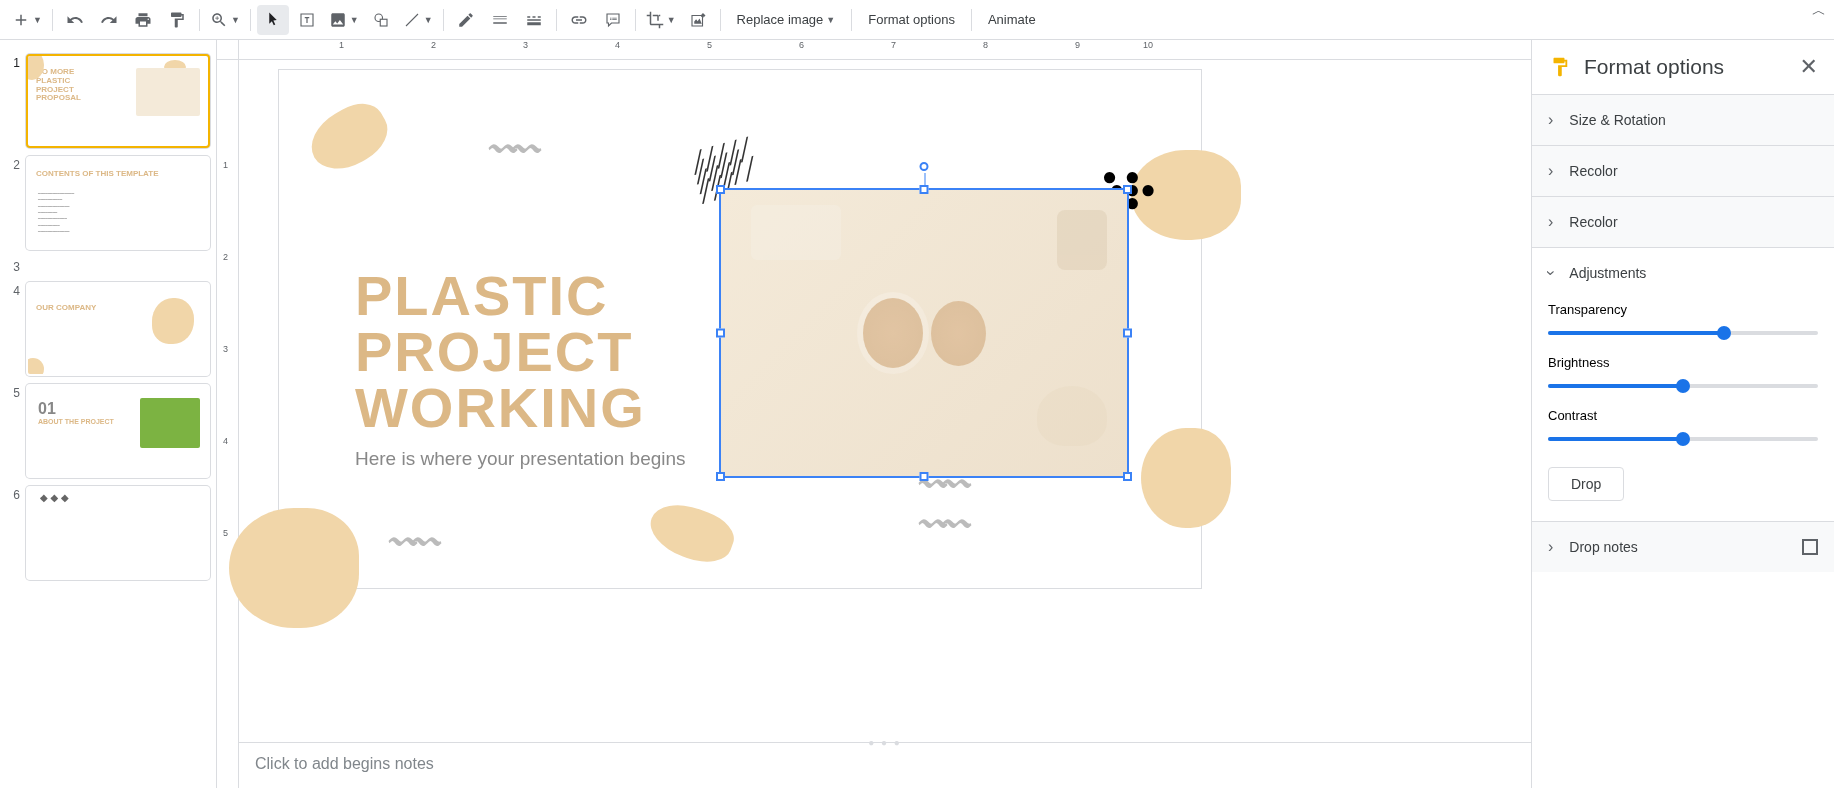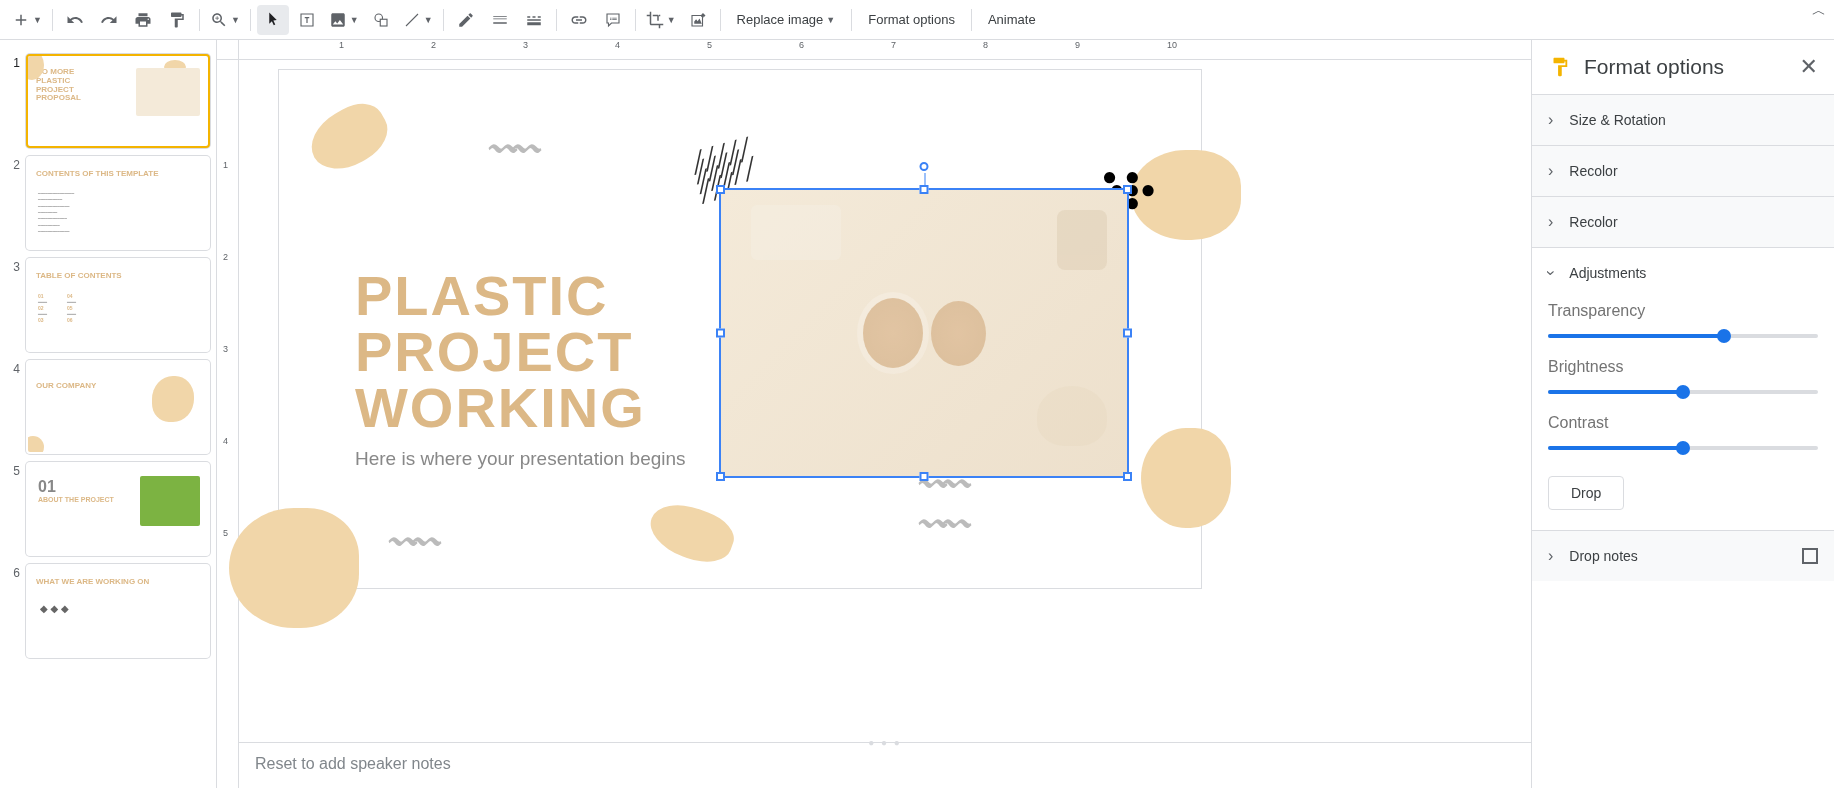--- a/index.html
+++ b/index.html
@@ -39,21 +39,21 @@
 .fp-title { font-size: 21px; color: #3c4043; flex: 1; }
 .fp-close { font-size: 22px; color: #5f6368; cursor: pointer; }
 .fp-section { border-top: 1px solid #dadce0; }
 .fp-section-hdr { display: flex; align-items: center; padding: 16px 16px; gap: 16px; cursor: pointer; background: #f8f9fa; }
 .fp-section-hdr.open { background: #fff; }
 .fp-chev { font-size: 16px; color: #5f6368; transform: rotate(0deg); }
 .fp-chev.down { transform: rotate(90deg); }
 .fp-section-hdr .label { font-size: 14px; color: #3c4043; flex: 1; }
 .fp-body { padding: 4px 16px 20px; }
 .slider-group { margin-bottom: 20px; }
-.slider-label { font-size: 16px; color: #737373; margin-bottom: 14px; }
+.slider-label { font-size: 13px; color: #000000; margin-bottom: 14px; }
 .slider-track { position: relative; height: 4px; background: #dadce0; border-radius: 2px; }
 .slider-fill { position: absolute; height: 4px; background: #1a73e8; border-radius: 2px; }
 .slider-thumb { position: absolute; width: 14px; height: 14px; background: #1a73e8; border-radius: 50%; top: -5px; transform: translateX(-50%); cursor: pointer; }
 .reset-btn { display: inline-block; padding: 8px 22px; border: 1px solid #dadce0; border-radius: 4px; font-size: 14px; color: #3c4043; background: #fff; cursor: pointer; margin-top: 6px; }
 .checkbox { width: 16px; height: 16px; border: 2px solid #5f6368; }
 .thumb-mini-title { font-size: 8px; font-weight: 900; color: #dcb886; padding: 12px 8px; line-height: 1.1; }
 .thumb-mini-img { position: absolute; right: 8px; top: 12px; width: 64px; height: 48px; background: #f4ead9; border-radius: 2px; }
 .collapse-chev { position: absolute; right: 12px; top: 50%; transform: translateY(-50%); color: #5f6368; font-size: 14px; cursor: pointer; }
 .ruler-tick { position: absolute; font-size: 9px; color: #5f6368; }
 svg.icon { width: 18px; height: 18px; fill: #5f6368; }
@@ -199,66 +199,58 @@
     </div>
     <div class="thumb-row">
       <div class="thumb-num">2</div>
       <div class="thumb-slide">
         <div class="thumb-mini-title">CONTENTS OF THIS TEMPLATE</div>
         <div style="padding:0 10px;font-size:4px;color:#999;line-height:1.6">━━━━━━━━━━━━━━━<br>━━━━━━━━━━<br>━━━━━━━━━━━━━<br>━━━━━━━━<br>━━━━━━━━━━━━<br>━━━━━━━━━<br>━━━━━━━━━━━━━</div>
       </div>
     </div>
     <div class="thumb-row">
       <div class="thumb-num">3</div>
-      <div class="thumb-slide">
-        <div class="thumb-mini-title">TABLE OF CONTENTS</div>
-        <div style="padding:0 10px;font-size:5px;color:#dcb886;font-weight:bold;display:flex;gap:20px">
-            <div>01<br><span style="color:#999;font-weight:normal">━━━</span><br>02<br><span style="color:#999;font-weight:normal">━━━</span><br>03</div>
-            <div>04<br><span style="color:#999;font-weight:normal">━━━</span><br>05<br><span style="color:#999;font-weight:normal">━━━</span><br>06</div>
-          </div>
-      </div>
     </div>
     <div class="thumb-row">
       <div class="thumb-num">4</div>
       <div class="thumb-slide">
         <div class="thumb-mini-title" style="padding-top:20px">OUR COMPANY</div>
         <div style="position:absolute;right:14px;top:14px;width:42px;height:46px;background:#f1d6a9;border-radius:50% 45% 50% 40%"></div>
         <div style="position:absolute;left:-6px;bottom:-6px;width:22px;height:22px;background:#f1d6a9;border-radius:50%"></div>
       </div>
     </div>
     <div class="thumb-row">
       <div class="thumb-num">5</div>
       <div class="thumb-slide">
         <div style="padding:14px 10px 0;font-size:16px;font-weight:900;color:#888">01</div>
         <div style="padding:0 10px;font-size:7px;font-weight:900;color:#dcb886">ABOUT THE PROJECT</div>
         <div style="position:absolute;right:8px;top:12px;width:60px;height:50px;background:#7cb342;border-radius:2px"></div>
       </div>
     </div>
     <div class="thumb-row">
       <div class="thumb-num">6</div>
       <div class="thumb-slide">
-        <div class="thumb-mini-title">WHAT WE ARE WORKING ON</div>
         <div style="padding:4px 12px;display:flex;gap:14px;font-size:10px;color:#666">◆ ◆ ◆</div>
       </div>
     </div>
   </div>
 
   <div class="canvas-area">
     <div class="ruler-corner"></div>
     <div class="ruler-h">
       <span class="ruler-tick" style="left:100px">1</span>
       <span class="ruler-tick" style="left:192px">2</span>
       <span class="ruler-tick" style="left:284px">3</span>
       <span class="ruler-tick" style="left:376px">4</span>
       <span class="ruler-tick" style="left:468px">5</span>
       <span class="ruler-tick" style="left:560px">6</span>
       <span class="ruler-tick" style="left:652px">7</span>
       <span class="ruler-tick" style="left:744px">8</span>
       <span class="ruler-tick" style="left:836px">9</span>
-      <span class="ruler-tick" style="left:928px">10</span>
+      <span class="ruler-tick" style="left:904px">10</span>
     </div>
     <div class="ruler-v">
       <span class="ruler-tick" style="top:100px;left:6px">1</span>
       <span class="ruler-tick" style="top:192px;left:6px">2</span>
       <span class="ruler-tick" style="top:284px;left:6px">3</span>
       <span class="ruler-tick" style="top:376px;left:6px">4</span>
       <span class="ruler-tick" style="top:468px;left:6px">5</span>
     </div>
     <div class="slide-wrapper">
       <div class="slide">
@@ -296,21 +288,21 @@
           <div class="sel-handle" style="left:-5px;top:50%;transform:translateY(-50%)"></div>
           <div class="sel-handle" style="right:-5px;top:50%;transform:translateY(-50%)"></div>
           <div class="sel-handle" style="left:-5px;bottom:-5px"></div>
           <div class="sel-handle" style="left:50%;bottom:-5px;transform:translateX(-50%)"></div>
           <div class="sel-handle" style="right:-5px;bottom:-5px"></div>
         </div>
       </div>
     </div>
     <div class="notes-area">
       <div class="notes-grip">● ● ●</div>
-      <span>Reset to add speaker notes</span>
+      <span>Click to add begins notes</span>
     </div>
   </div>
 
   <div class="format-panel">
     <div class="fp-header">
       <svg class="fp-icon" viewBox="0 0 24 24">
           <path fill="#f4b400" d="M18 4V3c0-.55-.45-1-1-1H7c-.55 0-1 .45-1 1v4c0 .55.45 1 1 1h10c.55 0 1-.45 1-1V6h1v4h-8v11c0 .55.45 1 1 1h2c.55 0 1-.45 1-1v-9h6V4h-2z"></path>
         </svg>
       <div class="fp-title">Format options</div>
       <div class="fp-close">✕</div>

